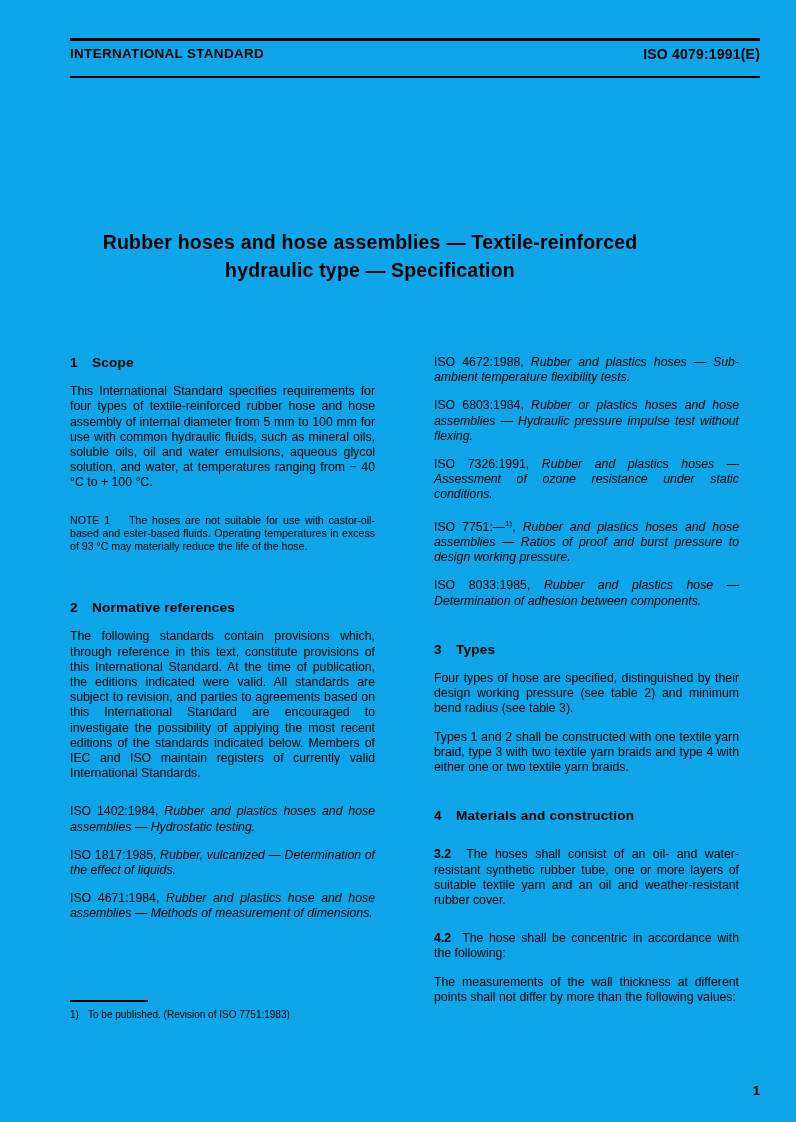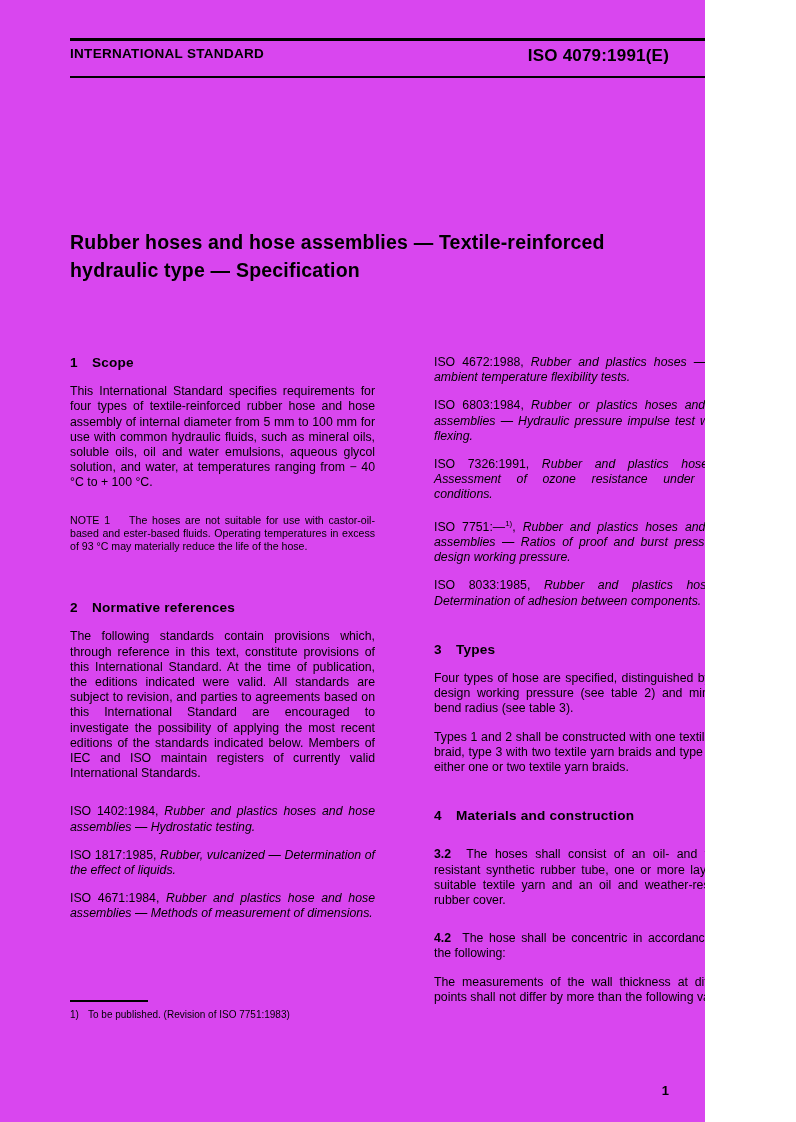--- a/index.html
+++ b/index.html
@@ -2,23 +2,23 @@
 <html><head>
 <meta charset="utf-8">
 <style>
   html, body {
     margin: 0;
     padding: 0;
     background: #ffffff;
   }
   .page {
     position: relative;
-    width: 705px;
+    width: 796px;
     height: 1122px;
-    background: #d946ef;
+    background: #0ea5e9;
     font-family: "Liberation Sans", sans-serif;
     color: #000000;
     overflow: hidden;
   }
 
   
   .header-rule-top {
     position: absolute;
     left: 70px;
     top: 38px;
@@ -39,35 +39,36 @@
     left: 70px;
     top: 46px;
     font-size: 13.5px;
     font-weight: bold;
     letter-spacing: 0.3px;
   }
   .header-right {
     position: absolute;
     right: 36px;
     top: 46px;
-    font-size: 17px;
+    font-size: 14px;
     font-weight: bold;
     letter-spacing: 0.2px;
   }
 
   
   .doc-title {
     position: absolute;
     left: 70px;
     top: 228px;
     width: 600px;
     font-size: 19.5px;
     font-weight: bold;
     line-height: 28px;
     letter-spacing: 0.2px;
+    text-align: center;
   }
 
   
   .col {
     position: absolute;
     top: 355px;
     width: 305px;
     font-size: 12.3px;
     line-height: 15.2px;
     text-align: justify;

